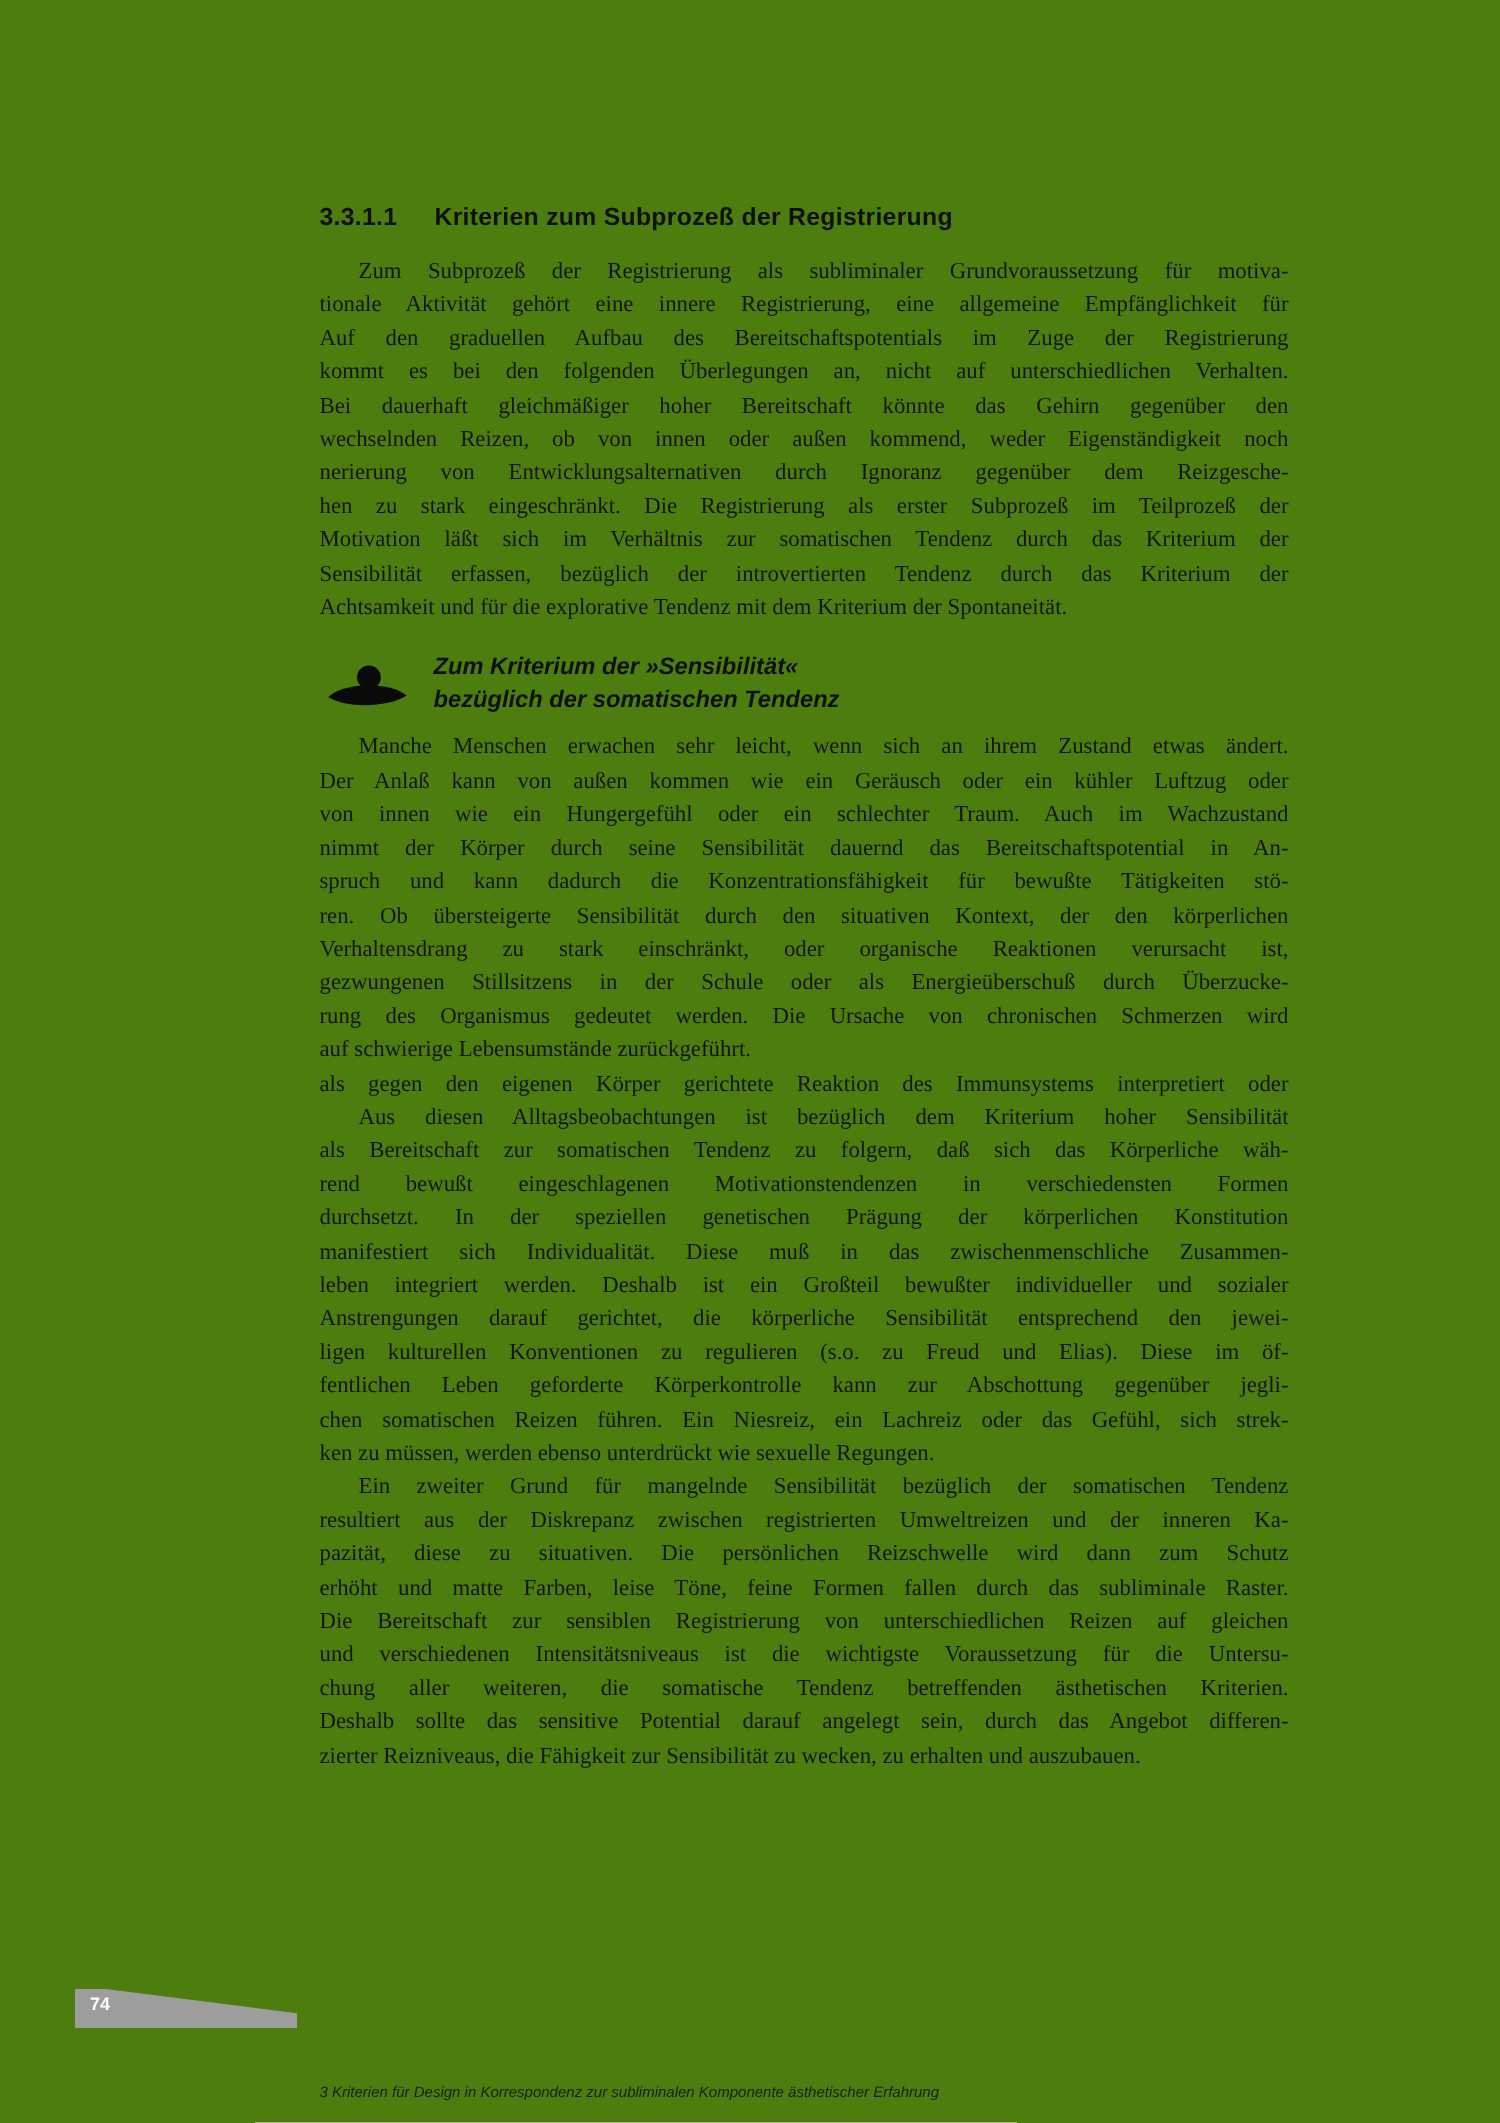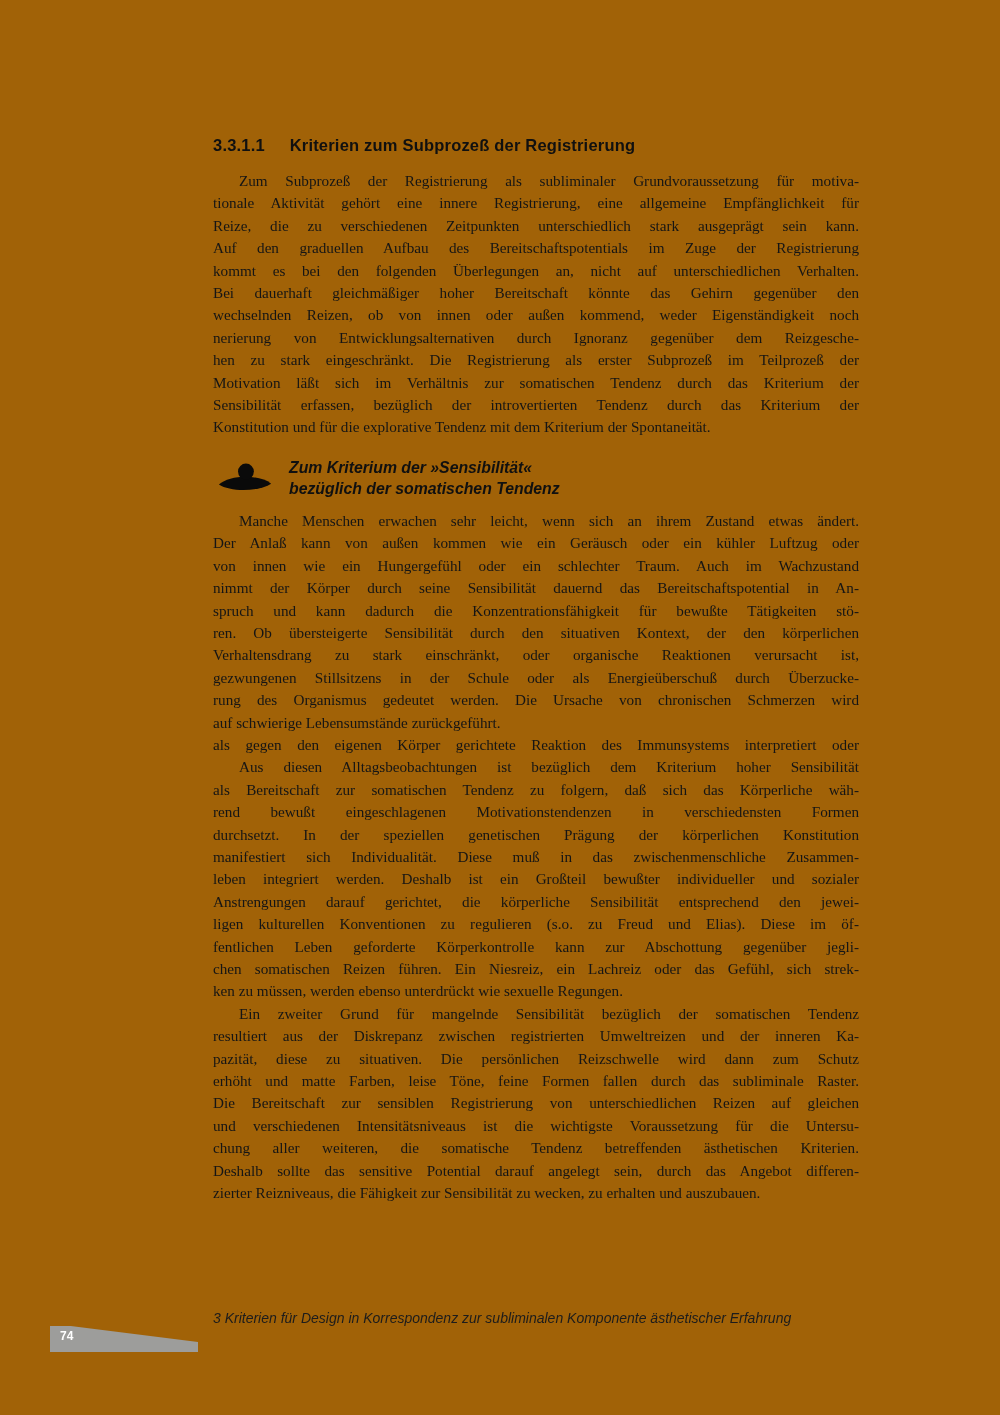--- a/index.html
+++ b/index.html
@@ -6,21 +6,21 @@
     margin: 0;
     padding: 0;
     background: #e9e9e7;
     font-family: "Liberation Serif", serif;
   }
   .page {
     position: relative;
     width: 1000px;
     height: 1415px;
     margin: 0 auto;
-    background: #a16207;
+    background: #4d7c0f;
     color: #151515;
     overflow: hidden;
   }
   .content {
     position: absolute;
     left: 213px;
     top: 136px;
     width: 646px;
   }
   .section-heading {
@@ -44,21 +44,21 @@
     text-align-last: justify;
   }
   .para .line.last {
     text-align-last: left;
   }
   .para .line:first-child {
     text-indent: 26px;
   }
   .subheading-block {
     display: flex;
-    align-items: center;
+    align-items: flex-end;
     margin: 18px 0 10px 0;
   }
   .subheading-icon {
     width: 56px;
     height: 36px;
     margin: 2px 16px 0 4px;
     flex: 0 0 auto;
   }
   .subheading-text {
     font-family: "Liberation Sans", sans-serif;
@@ -82,53 +82,52 @@
     left: 60px;
     top: 1329px;
     font-family: "Liberation Sans", sans-serif;
     font-weight: bold;
     font-size: 12px;
     color: #ffffff;
   }
   .footer-title {
     position: absolute;
     left: 213px;
-    top: 1310px;
+    top: 1390px;
     width: 646px;
     font-family: "Liberation Sans", sans-serif;
     font-style: italic;
-    font-size: 14px;
+    font-size: 10px;
     color: #1c1c1c;
   }
 </style>
 </head>
 <body>
 
 <div class="page">
 
   <div class="content">
 
     <h1 class="section-heading">
       <span class="heading-number">3.3.1.1</span>
       <span class="heading-title">Kriterien zum Subprozeß der Registrierung</span>
     </h1>
 
     <div class="para">
         <div class="line">Zum Subprozeß der Registrierung als subliminaler Grundvoraussetzung für motiva-</div>
         <div class="line">tionale Aktivität gehört eine innere Registrierung, eine allgemeine Empfänglichkeit für</div>
-        <div class="line">Reize, die zu verschiedenen Zeitpunkten unterschiedlich stark ausgeprägt sein kann.</div>
         <div class="line">Auf den graduellen Aufbau des Bereitschaftspotentials im Zuge der Registrierung</div>
         <div class="line">kommt es bei den folgenden Überlegungen an, nicht auf unterschiedlichen Verhalten.</div>
         <div class="line">Bei dauerhaft gleichmäßiger hoher Bereitschaft könnte das Gehirn gegenüber den</div>
         <div class="line">wechselnden Reizen, ob von innen oder außen kommend, weder Eigenständigkeit noch</div>
         <div class="line">nerierung von Entwicklungsalternativen durch Ignoranz gegenüber dem Reizgesche-</div>
         <div class="line">hen zu stark eingeschränkt. Die Registrierung als erster Subprozeß im Teilprozeß der</div>
         <div class="line">Motivation läßt sich im Verhältnis zur somatischen Tendenz durch das Kriterium der</div>
         <div class="line">Sensibilität erfassen, bezüglich der introvertierten Tendenz durch das Kriterium der</div>
-        <div class="line last">Konstitution und für die explorative Tendenz mit dem Kriterium der Spontaneität.</div>
+        <div class="line last">Achtsamkeit und für die explorative Tendenz mit dem Kriterium der Spontaneität.</div>
       </div>
 
     <div class="subheading-block">
       <svg class="subheading-icon" viewBox="0 0 60 38" aria-hidden="true">
         <path d="M2 25 C 14 14, 46 14, 58 24 C 44 33, 14 33, 2 25 Z" fill="#0a0a0a"></path>
         <circle cx="31" cy="11" r="8.5" fill="#0a0a0a"></circle>
       </svg>
       <div class="subheading-text">
         <div>Zum Kriterium der »Sensibilität«</div>
         <div>bezüglich der somatischen Tendenz</div>

